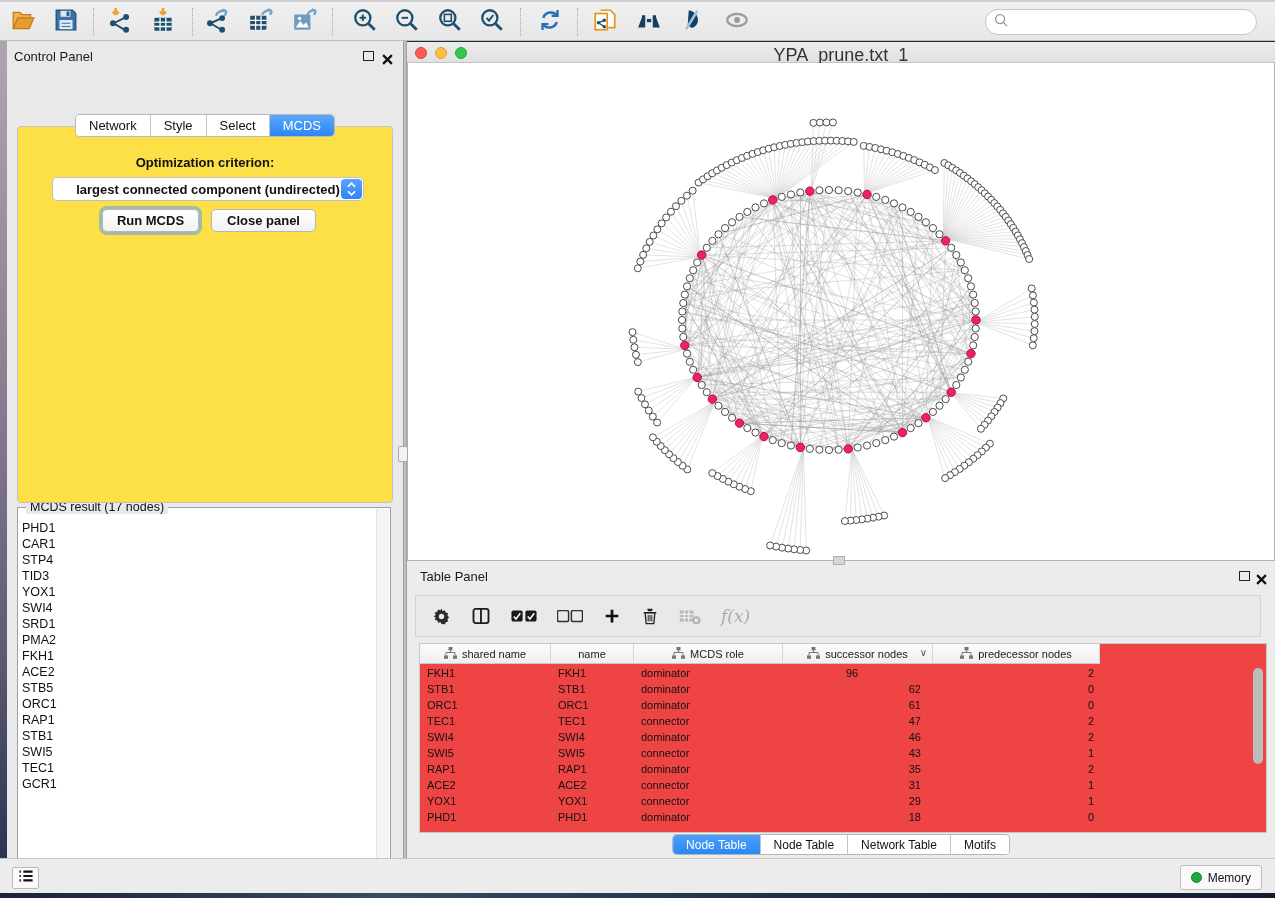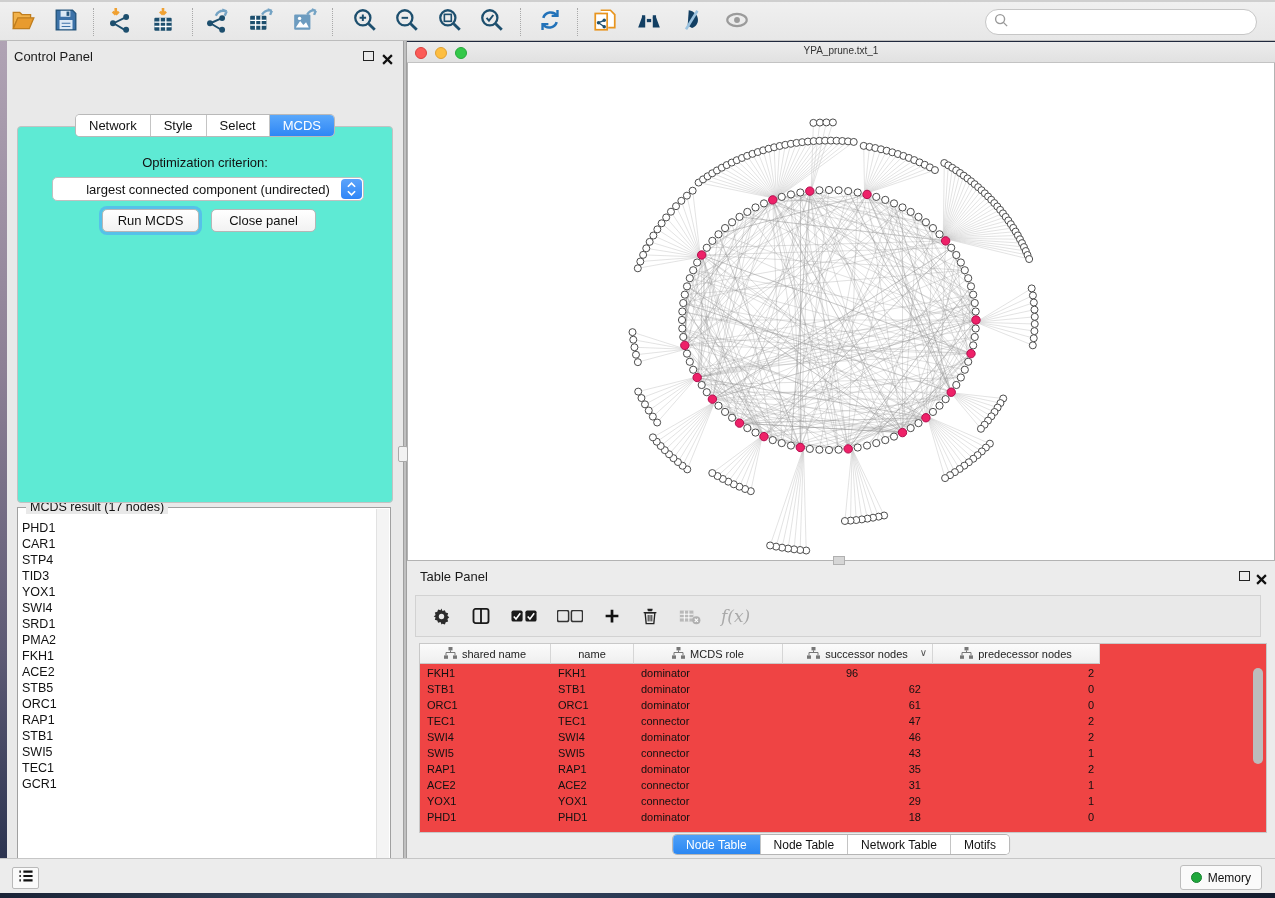--- a/index.html
+++ b/index.html
@@ -27,22 +27,22 @@
   #control-panel { left:7px; top:41px; width:396px; height:817px; background:#e9e9e9; }
   .panel-title { font-size:13px; color:#1a1a1a; }
   .float-ico { width:11px; height:10px; border:1.6px solid #222; display:inline-block; }
   .close-ico svg { width:11px; height:11px; }
   #cp-tabs { position:absolute; top:74px; left:50%; transform:translateX(-50%); display:flex; height:21px; z-index:3;
              border-radius:4px; box-shadow:0 0 0 1px #b9b9b9; overflow:hidden; background:#fff; }
   .cp-tab { padding:0 13px; font-size:13px; color:#111; background:#fff; display:flex; align-items:center;
             border-right:1px solid #c4c4c4; cursor:default; }
   .cp-tab:last-child { border-right:none; }
   .cp-tab.active { background:linear-gradient(#5aa8fb,#2e86f5); color:#fff; }
-  #cp-box { position:absolute; left:10px; top:85px; width:376px; height:377px; background:#5eead4;
-            border:1px solid #c2c2c2; border-radius:4px; z-index:1; }
+  #cp-box { position:absolute; left:10px; top:85px; width:376px; height:377px; background:#fde047;
+            border:1px solid #c2c2c2; border-radius:4px; z-index:1;font-weight:bold; }
   #opt-label { position:absolute; left:0; top:28px; width:100%; text-align:center; font-size:13px; color:#111; }
   #criterion-select { position:absolute; left:34px; top:50px; width:312px; height:24px; background:#fff;
             border:1px solid #c0c0c0; border-radius:5px; font-size:13px; display:flex; align-items:center;
             justify-content:center; color:#111; }
   #criterion-stepper { position:absolute; right:1px; top:1px; width:21px; height:20px; border-radius:4px;
             background:linear-gradient(#5ba3fa,#2f86f7); display:flex; flex-direction:column;
             align-items:center; justify-content:center; gap:2px; }
   .btn { position:absolute; height:23px; background:linear-gradient(#ffffff,#f2f2f2); border:1px solid #b6b6b6;
          border-radius:5px; font-size:13px; color:#111; display:flex; align-items:center; justify-content:center; }
   #run-btn { left:84px; top:82px; width:97px; box-shadow:0 0 0 3px rgba(80,158,250,.55); }
@@ -56,21 +56,21 @@
 
   
   #v-splitter { left:403px; top:41px; width:4px; height:817px; background:#c0c0c0;
                 border-left:1px solid #9f9f9f; border-right:1px solid #9f9f9f; }
   #v-handle { left:398px; top:446px; width:10px; height:16px; background:#f2f2f2; border:1px solid #aaa; border-radius:2px; z-index:4; }
 
   
   #net-titlebar { left:407px; top:42px; width:868px; height:21px; background:linear-gradient(#ececec,#e1e1e1);
                   border-bottom:1px solid #c3c3c3; }
   .tl { position:absolute; top:5px; width:12px; height:12px; border-radius:50%; }
-  #net-title { position:absolute; top:3px; width:100%; text-align:center; font-size:10px; color:#333; }
+  #net-title { position:absolute; top:3px; width:100%; text-align:center; font-size:18px; color:#333; }
   #net-canvas { left:407px; top:63px; width:868px; height:498px; background:#fff; border:1px solid #b3b3b3; border-top:none; }
   #h-handle { left:833px; top:556px; width:12px; height:9px; background:#d6d6d6; border:1px solid #b0b0b0; z-index:4; }
   svg .fan   { stroke:#c7c7c7; stroke-width:0.55; opacity:0.9; }
   svg .inner { stroke:#8f8f8f; stroke-width:0.55; opacity:0.5; }
   svg .leaf  { fill:#fff; stroke:#4c4c4c; stroke-width:1; }
   svg .pinknode { fill:#ee2168; stroke:#b30d4e; stroke-width:1; }
 
   
   #table-panel { left:407px; top:561px; width:868px; height:297px; background:#ececec; }
   #tp-toolbar { position:absolute; left:8px; top:34px; width:846px; height:42px; background:#e9e9e9;

